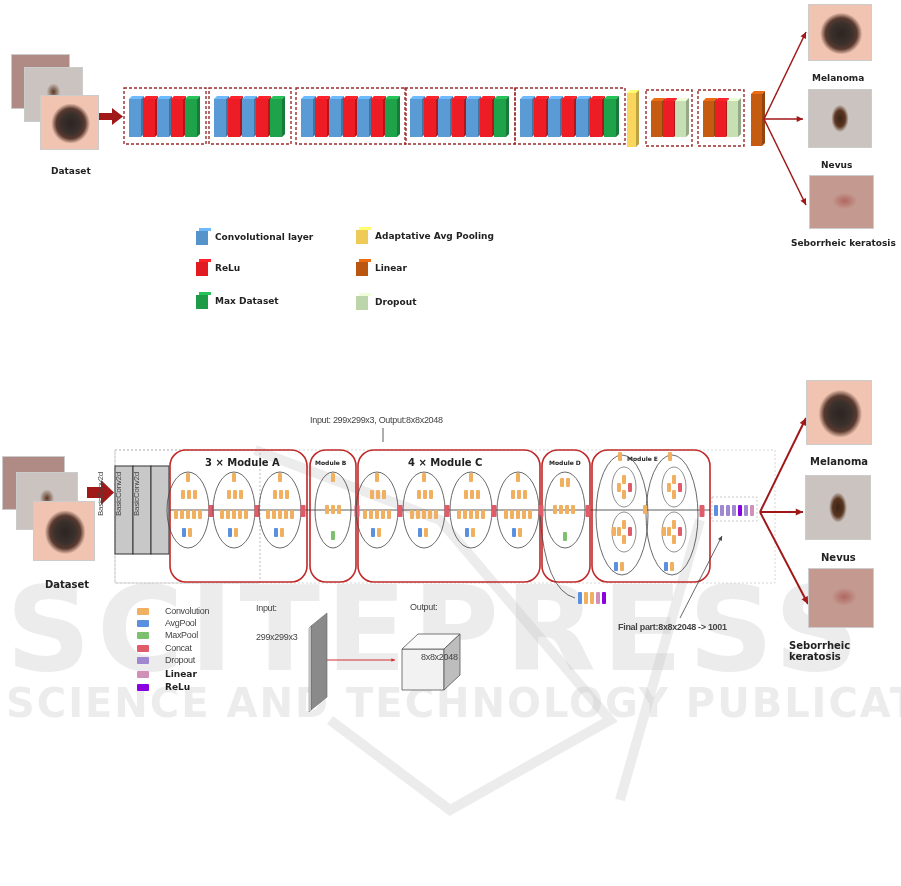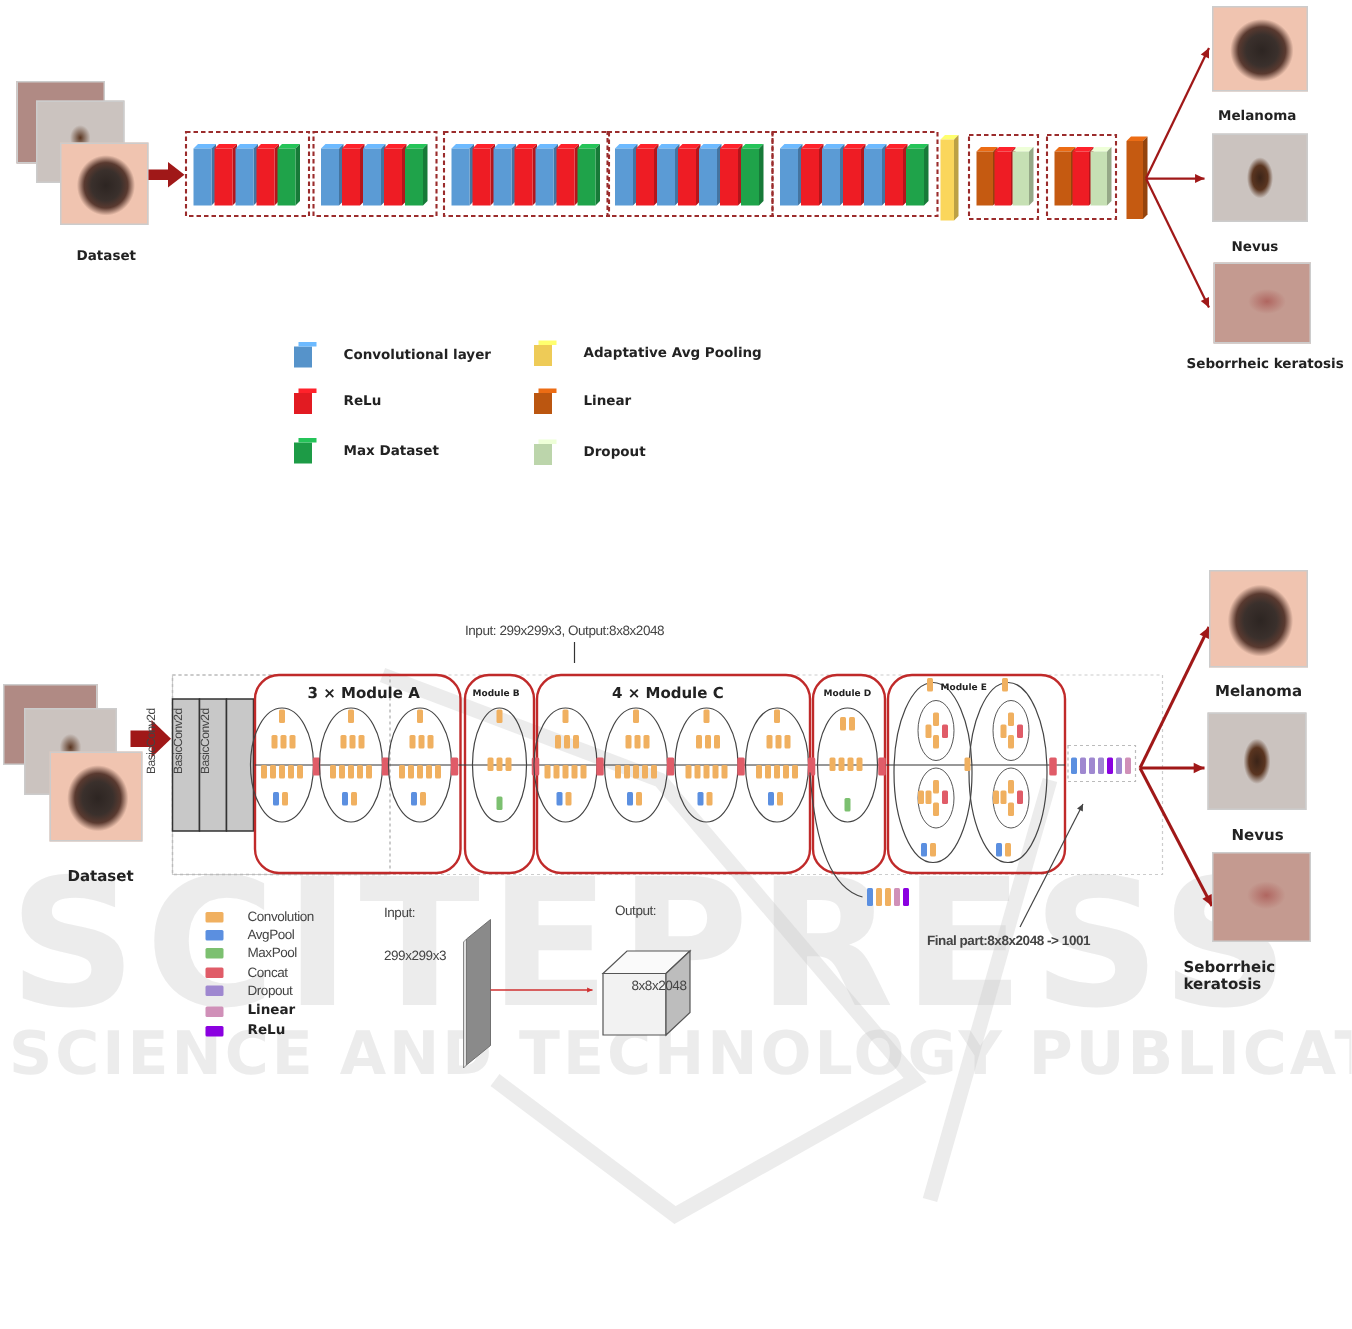--- a/index.html
+++ b/index.html
@@ -6,21 +6,21 @@
   body{width:901px;height:886px;position:relative;overflow:hidden;font-family:"Liberation Sans",sans-serif;}
   .abs{position:absolute;}
   .lbl-bold{font-family:"DejaVu Sans",sans-serif;font-weight:bold;font-size:9px;color:#222;}
   .lbl-thin{font-family:"Liberation Sans",sans-serif;font-size:9px;color:#444;letter-spacing:-0.3px;}
   .skin{position:absolute;border:1px solid #ccc;}
   .skin.mel{background:radial-gradient(ellipse 34% 38% at 52% 52%,#2d2522 0%,#3a302c 50%,#5a3a30 75%,rgba(220,160,140,0) 100%),#f0c4b0;}
   .skin.nev{background:radial-gradient(ellipse 14% 24% at 50% 50%,#3b2418 0%,#5a3520 60%,rgba(190,180,175,0) 100%),#cbc3bf;}
   .skin.seb{background:radial-gradient(ellipse 20% 16% at 55% 48%,#b06660 0%,rgba(170,120,110,0) 100%),#c49a90;}
   .skin.back1{background:#b08a84;}
   .skin.back2{background:radial-gradient(ellipse 12% 16% at 50% 45%,#5a3520 0%,rgba(190,180,175,0) 100%),#cbc3bf;}
-  .legend-item{position:absolute;display:flex;align-items:center;gap:18px;}
+  .legend-item{position:absolute;display:flex;align-items:center;gap:4px;}
   .cube{width:15px;height:17px;position:relative;}
   .cube::before{content:"";position:absolute;left:0;top:3px;width:12px;height:14px;background:var(--c);filter:brightness(0.95);}
   .cube::after{content:"";position:absolute;left:3px;top:0;width:12px;height:3px;background:var(--c);filter:brightness(1.2);}
   .sw{width:12px;height:7px;border-radius:1px;}
   .watermark{position:absolute;color:rgba(200,200,200,0.35);font-family:"DejaVu Sans",sans-serif;font-weight:bold;pointer-events:none;white-space:nowrap;}
 </style>
 </head>
 <body>
 
 <div class="watermark" style="left:6px;top:560px;font-size:118px;letter-spacing:6px;">SCITEPRESS</div>

